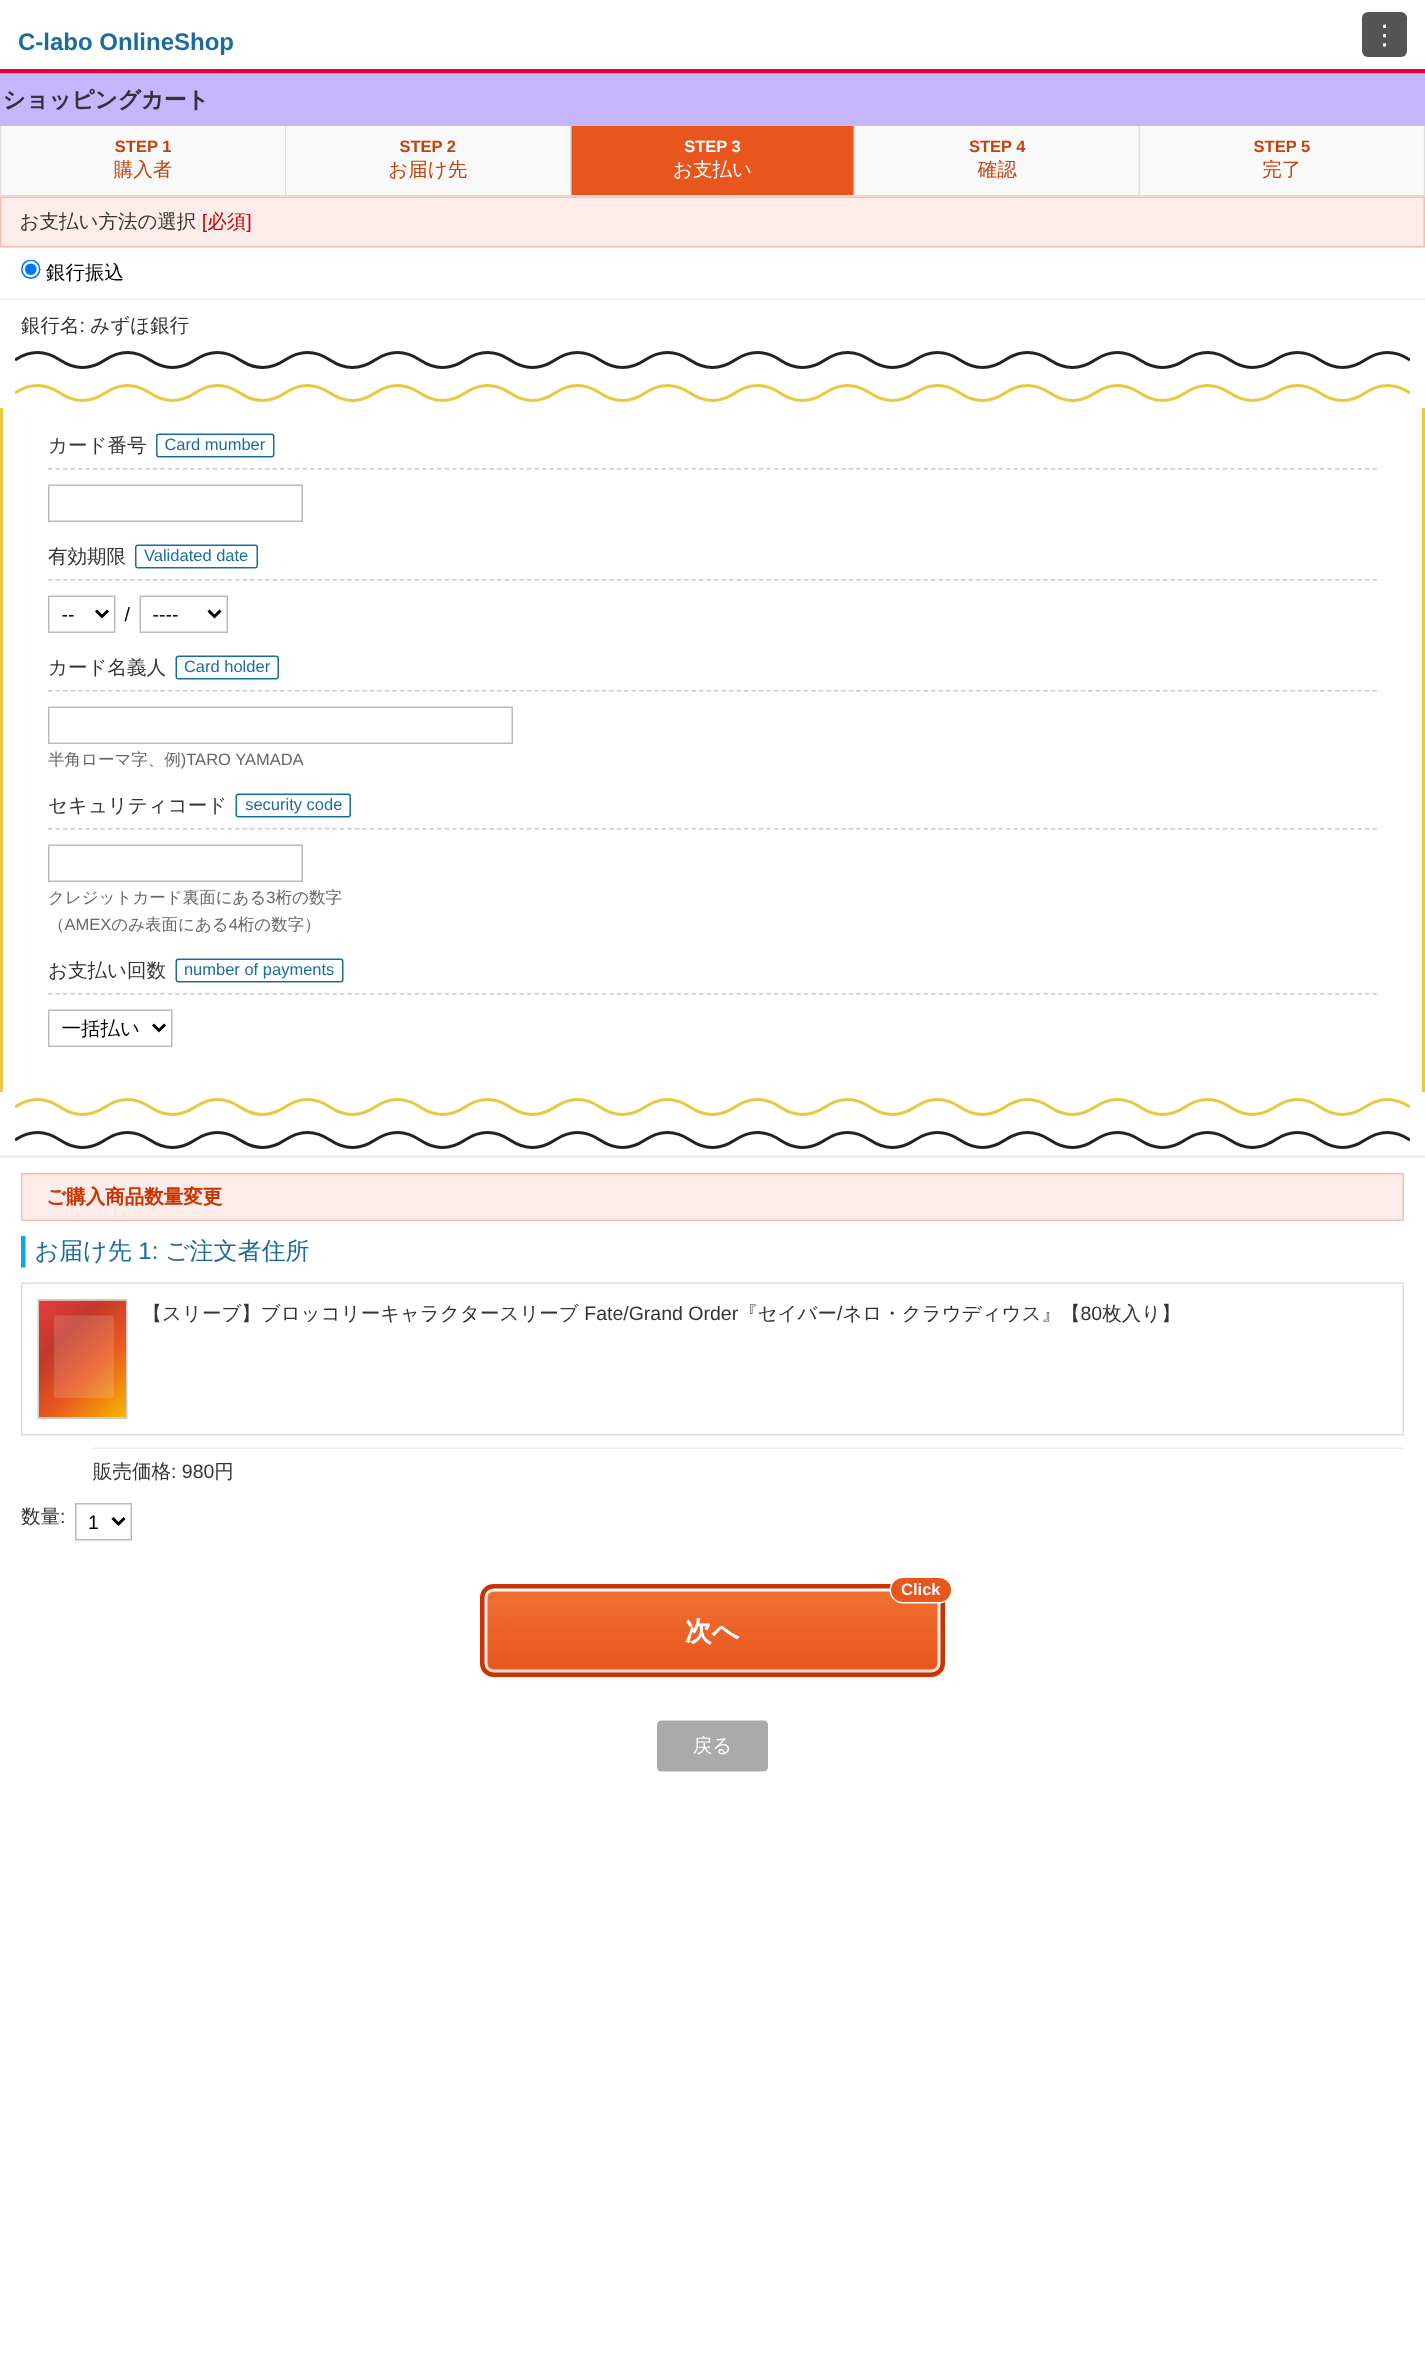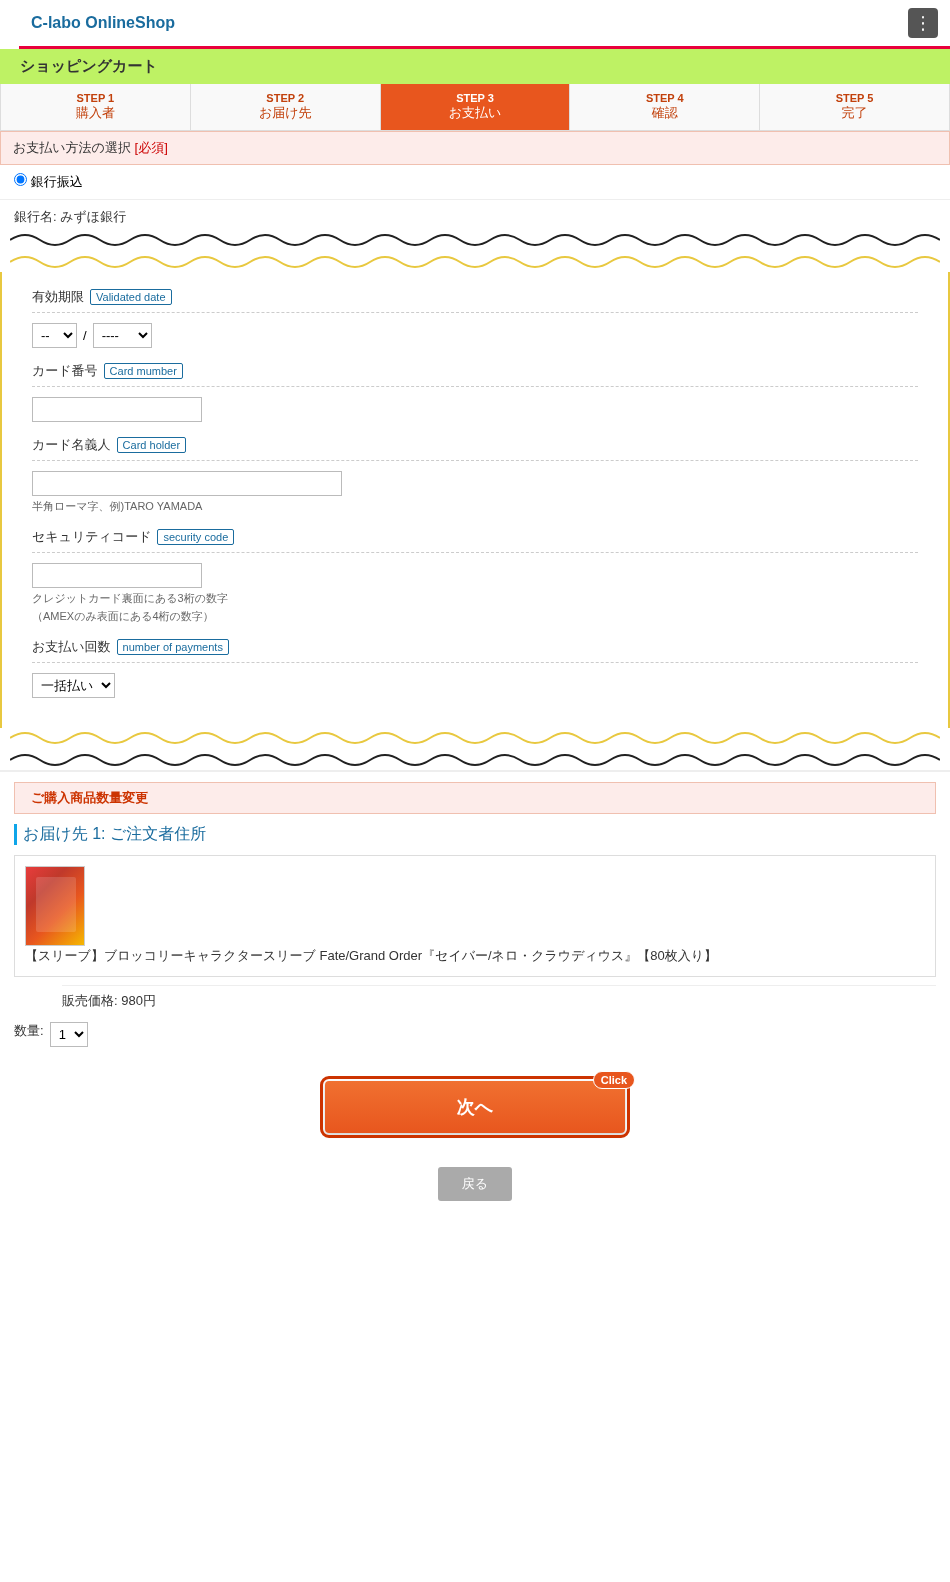--- a/index.html
+++ b/index.html
@@ -6,46 +6,45 @@
     body {
       font-family: "Meiryo", "MS PGothic", sans-serif;
       font-size: 13px;
       background: #fff;
       width: 950px;
     }
 
     
     .header {
       display: flex;
-      align-items: center;
+      align-items: flex-end;
       justify-content: space-between;
       padding: 8px 12px;
       border-bottom: 3px solid #e8003d;
       background: #fff;
-      margin-left: 19px;
     }
     .header-title {
       color: #1a6c9e;
       font-size: 16px;
       font-weight: bold;
     }
     .header-icon-btn {
       width: 30px; height: 30px;
       background: #555;
       border-radius: 4px;
       display: flex; align-items: center; justify-content: center;
       color: #fff;
       font-size: 18px;
       cursor: pointer;
     }
 
     
     .cart-title-bar {
-      background: #bef264;
-      padding: 8px 20px;
+      background: #c4b5fd;
+      padding: 8px 2px;
       font-size: 15px;
       font-weight: bold;
       color: #333;
       margin: 0;
     }
 
     
     .steps-bar {
       display: flex;
       border: 1px solid #ddd;
@@ -188,25 +187,24 @@
     }
     .delivery-label {
       font-size: 16px;
       color: #1a6c9e;
       border-left: 3px solid #0ea5e9;
       padding-left: 6px;
       margin-bottom: 10px;
     }
     .product-row {
       display: flex;
-      gap: 0;
+      gap: 10px;
       border: 1px solid #ddd;
       padding: 10px;
       margin-bottom: 8px;
-      flex-direction: column;
     }
     .product-thumb {
       width: 60px;
       height: 80px;
       background: linear-gradient(135deg, #e83c3c 0%, #c0392b 30%, #e8561e 60%, #f5b800 100%);
       flex-shrink: 0;
       border: 1px solid #ccc;
       position: relative;
       overflow: hidden;
     }
@@ -340,20 +338,29 @@
   </svg>
   <svg class="wavy" height="20" viewBox="0 0 930 20" style="margin-top:2px;">
     <path d="M0,10 Q15,0 30,10 Q45,20 60,10 Q75,0 90,10 Q105,20 120,10 Q135,0 150,10 Q165,20 180,10 Q195,0 210,10 Q225,20 240,10 Q255,0 270,10 Q285,20 300,10 Q315,0 330,10 Q345,20 360,10 Q375,0 390,10 Q405,20 420,10 Q435,0 450,10 Q465,20 480,10 Q495,0 510,10 Q525,20 540,10 Q555,0 570,10 Q585,20 600,10 Q615,0 630,10 Q645,20 660,10 Q675,0 690,10 Q705,20 720,10 Q735,0 750,10 Q765,20 780,10 Q795,0 810,10 Q825,20 840,10 Q855,0 870,10 Q885,20 900,10 Q915,0 930,10" fill="none" stroke="#e8c840" stroke-width="2"></path>
   </svg>
 </div>
 
 <div class="card-form-box">
 
   <div class="form-row">
     <div class="form-label">
+      <span>カード番号</span>
+      <span class="form-label-badge">Card mumber</span>
+    </div>
+    <hr class="form-divider">
+    <input type="text" class="text-input text-input-sm" style="">
+  </div>
+
+  <div class="form-row">
+    <div class="form-label">
       <span>有効期限</span>
       <span class="form-label-badge">Validated date</span>
     </div>
     <hr class="form-divider">
     <div class="expiry-row">
       <select class="sel-sm">
         <option>--</option>
         <option>01</option><option>02</option><option>03</option><option>04</option>
         <option>05</option><option>06</option><option>07</option><option>08</option>
         <option>09</option><option>10</option><option>11</option><option>12</option>
@@ -362,29 +369,20 @@
       <select class="sel-sm">
         <option>----</option>
         <option>2024</option><option>2025</option><option>2026</option><option>2027</option>
         <option>2028</option><option>2029</option><option>2030</option>
       </select>
     </div>
   </div>
 
   <div class="form-row">
     <div class="form-label">
-      <span>カード番号</span>
-      <span class="form-label-badge">Card mumber</span>
-    </div>
-    <hr class="form-divider">
-    <input type="text" class="text-input text-input-sm" style="">
-  </div>
-
-  <div class="form-row">
-    <div class="form-label">
       <span>カード名義人</span>
       <span class="form-label-badge">Card holder</span>
     </div>
     <hr class="form-divider">
     <input type="text" class="text-input text-input-md" style="">
     <div class="hint-text">半角ローマ字、例)TARO YAMADA</div>
   </div>
 
   <div class="form-row">
     <div class="form-label">

